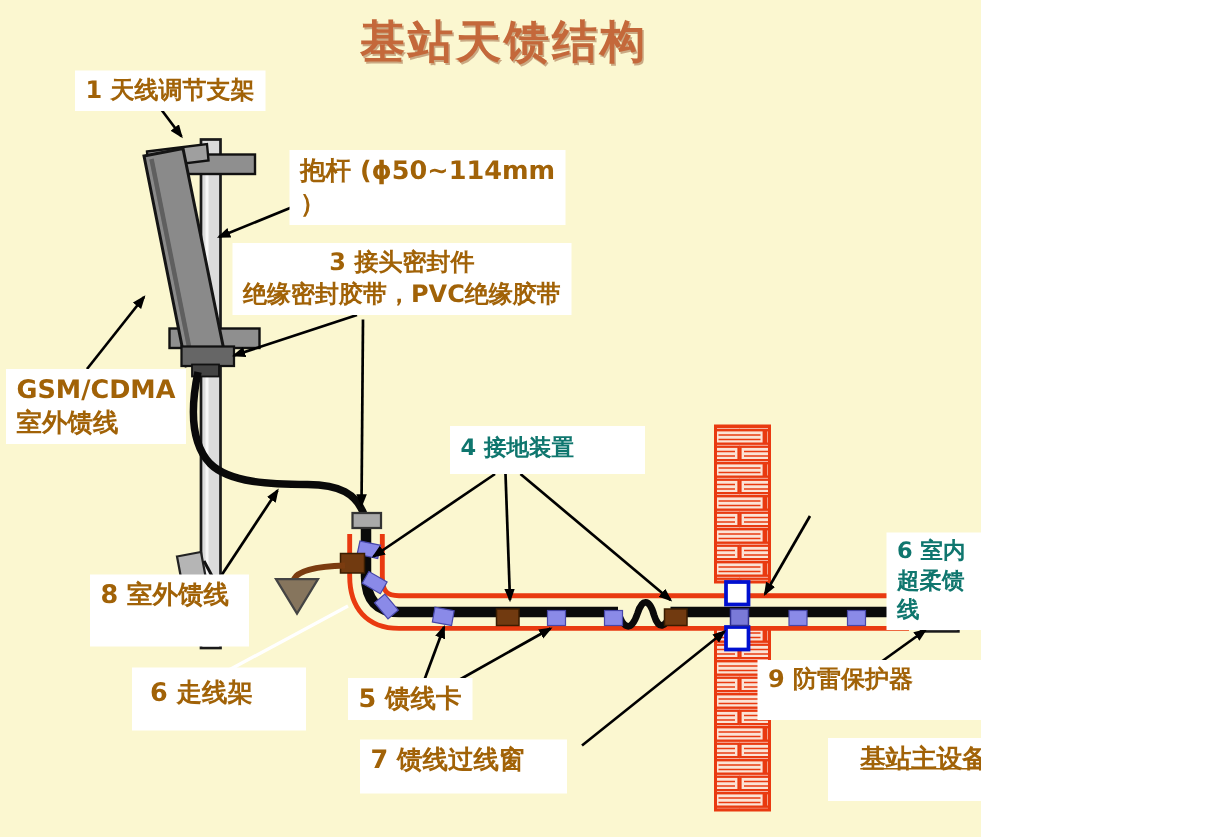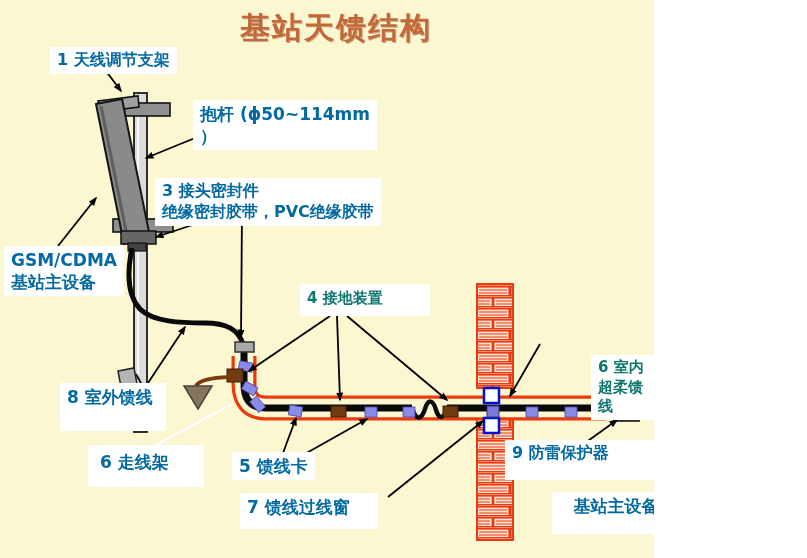--- a/index.html
+++ b/index.html
@@ -2,25 +2,25 @@
 <html><head>
 <meta charset="utf-8">
 <style>
   html,body{margin:0;padding:0;}
   .slide{position:relative;width:654px;height:558px;background:#FBF7D0;overflow:hidden;
          font-family:"DejaVu Sans","Liberation Sans",sans-serif;}
   .slide svg{position:absolute;left:0;top:0;}
   .title{position:absolute;left:240px;top:8px;font-family:"DejaVu Serif","Liberation Serif",serif;
          font-size:30px;font-weight:bold;color:#C4683A;letter-spacing:2px;
          text-shadow:1px 1px 0 rgba(141,74,38,.45);}
-  .label{position:absolute;background:#FFFFFF;color:#0369a1;font-weight:bold;font-size:16px;
+  .label{position:absolute;background:#FFFFFF;color:#a16207;font-weight:bold;font-size:16px;
          line-height:1.3;padding:3px 7px;white-space:pre-line;}
   .cyan{color:#0f766e;font-size:15px;}
   .fs17{font-size:17px;}
-  .underline{text-align:center;}
+  .underline{text-decoration:underline;text-align:center;}
 </style>
 </head>
 <body>
 
 <div class="slide">
 
 <svg width="807" height="558" viewBox="0 0 807 558">
   <defs>
     <marker id="ah" markerWidth="10" markerHeight="9" refX="7.5" refY="3.5" orient="auto" markerUnits="userSpaceOnUse">
       <path d="M0,0 L9,3.5 L0,7 z" fill="#000"></path>
@@ -145,24 +145,24 @@
     <path d="M 556 516 L 666 516 L 729 488" marker-end="url(#ah)"></path>
     <line x1="152" y1="447" x2="232" y2="404" stroke="#ffffff" stroke-width="2.2"></line>
   </g>
 </svg>
 
 <div class="title">基站天馈结构</div>
 
 <div class="label" style="left:50px;top:47px;">1 天线调节支架</div>
 <div class="label fs17" style="left:177px;top:100px;margin-left:16px;">抱杆 (ϕ50~114mm
 ）</div>
-<div class="label" style="left:155px;top:178px;">3 接头密封件
+<div class="label" style="left:155px;top:162px;text-align:center;">3 接头密封件
 绝缘密封胶带，PVC绝缘胶带</div>
 <div class="label fs17" style="left:4px;top:246px;">GSM/CDMA
-基站主设备</div>
+室外馈线</div>
 <div class="label cyan" style="left:300px;top:284px;width:116px;height:22px;padding:5px 7px;">4 接地装置</div>
 <div class="label cyan" style="left:591px;top:355px;">6 室内超柔馈线</div>
 <div class="label fs17" style="left:60px;top:383px;width:92px;height:42px;">8 室外馈线</div>
 <div class="label fs17" style="left:88px;top:445px;width:92px;height:30px;padding:6px 12px;">6 走线架</div>
 <div class="label fs17" style="left:232px;top:452px;">5 馈线卡</div>
 <div class="label fs17" style="left:240px;top:493px;width:124px;height:30px;">7 馈线过线窗</div>
 <div class="label" style="left:505px;top:440px;width:136px;height:34px;">9 防雷保护器</div>
 <div class="label fs17 underline" style="left:552px;top:492px;width:114px;height:36px;">基站主设备</div>
 
 </div>

